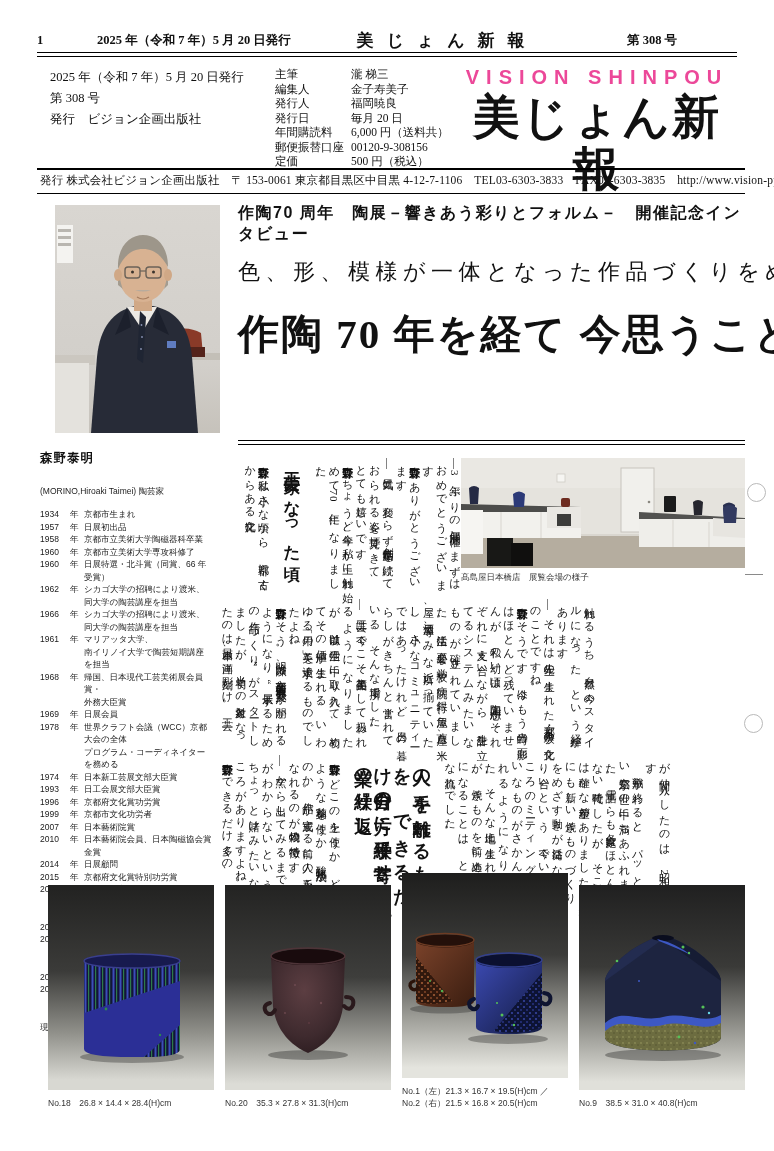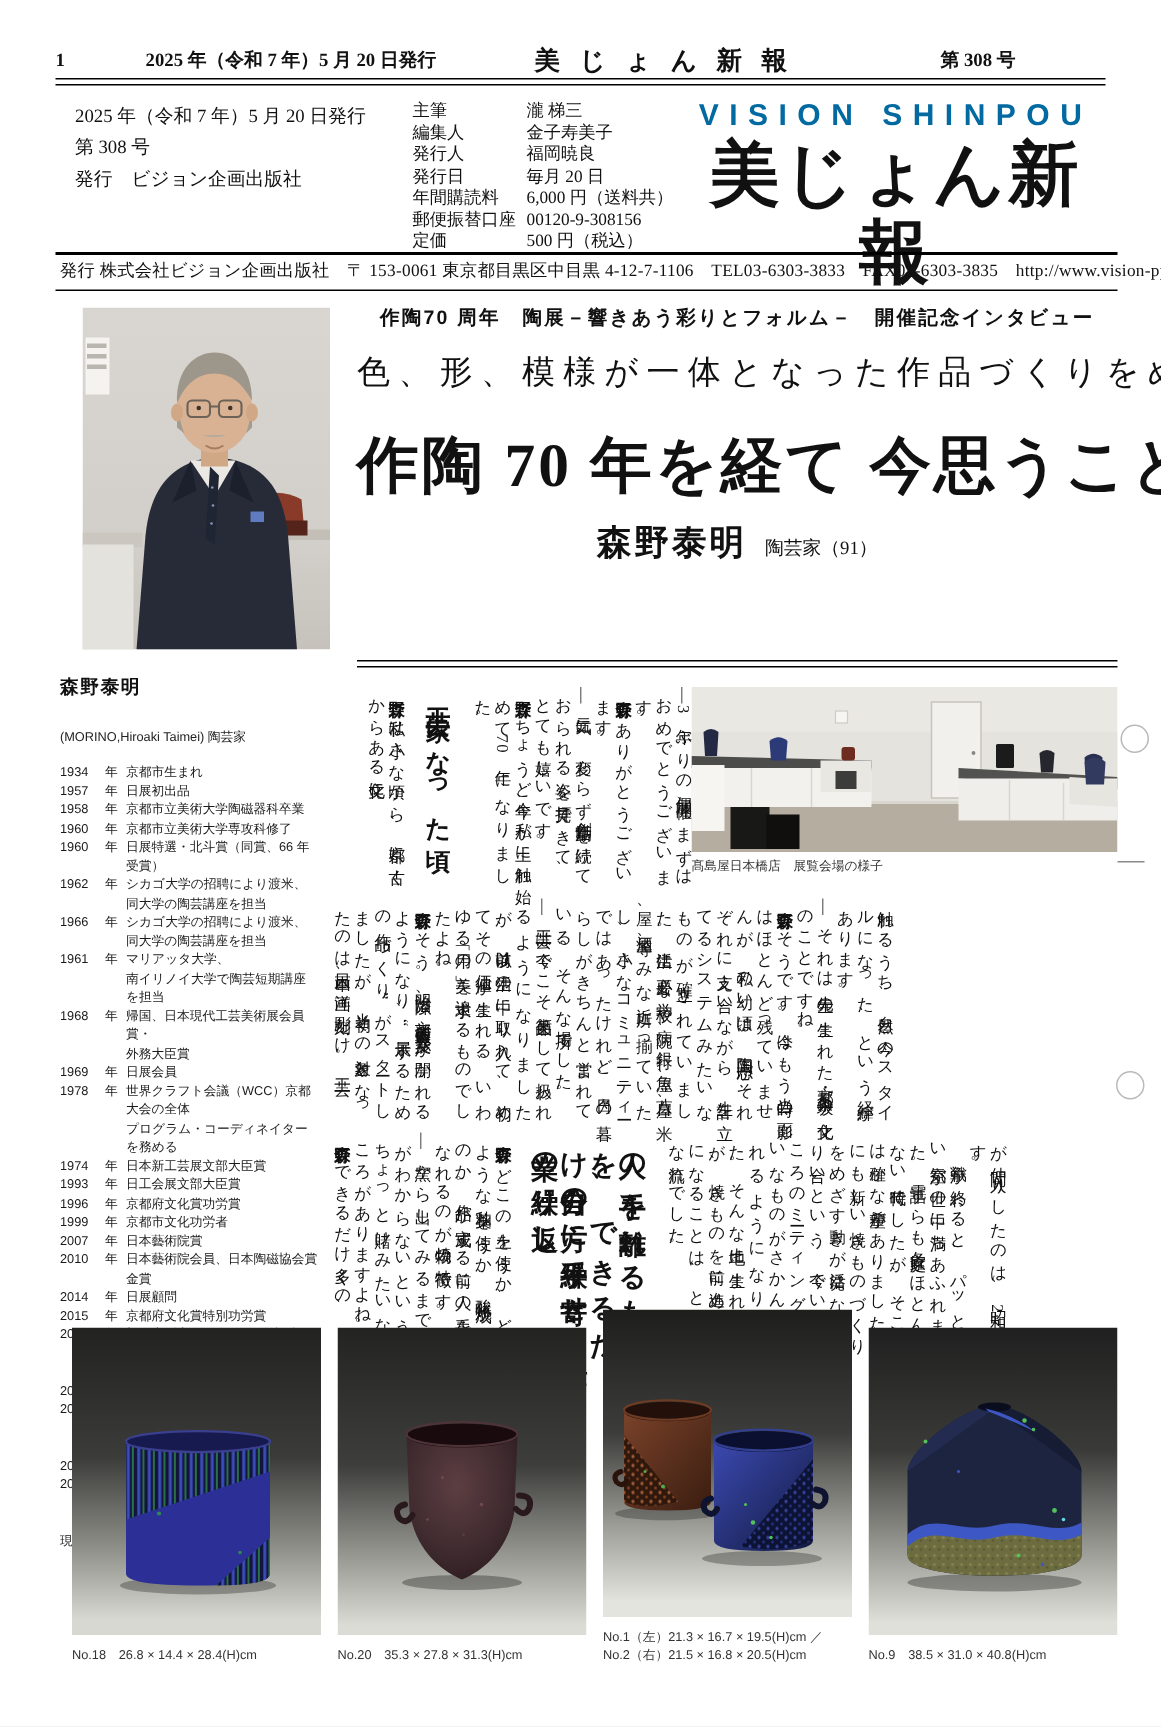--- a/index.html
+++ b/index.html
@@ -15,32 +15,32 @@
   .toprule{position:absolute;left:37px;right:37px;top:52px;height:3px;border-top:1.5px solid #000;border-bottom:1.5px solid #000;}
 
   
   .masthead{position:absolute;left:50px;right:30px;top:64px;height:100px;display:flex;}
   .mh-left{width:225px;font-size:12.5px;line-height:21px;padding-top:3px;}
   .mh-table{width:175px;font-size:11.5px;line-height:14.5px;padding-top:3px;}
   .mh-row{display:flex;}
   .mh-row .lbl{width:76px;}
   .mh-row .val{flex:1;white-space:nowrap;}
   .mh-brand{flex:1;text-align:center;padding-top:2px;}
-  .brand-en{font-family:"Liberation Sans","DejaVu Sans",sans-serif;color:#0369a1;font-size:20px;font-weight:bold;letter-spacing:7px;}
+  .brand-en{font-family:"Liberation Sans","DejaVu Sans",sans-serif;color:#ec4899;font-size:20px;font-weight:bold;letter-spacing:7px;}
   .brand-jp{font-size:47px;font-weight:900;letter-spacing:2px;line-height:52px;margin-top:2px;
             font-family:"Liberation Serif","DejaVu Serif",serif;}
 
   .pubrule-top{position:absolute;left:37px;right:29px;top:168px;border-top:2px solid #000;}
   .pubbar{position:absolute;left:40px;right:29px;top:173px;font-size:11.5px;letter-spacing:0.2px;white-space:nowrap;}
   .pubrule-bot{position:absolute;left:37px;right:29px;top:193px;border-top:1px solid #000;}
 
   
   .portrait{position:absolute;left:55px;top:205px;width:165px;height:228px;}
   .art-head{position:absolute;left:238px;top:203px;width:507px;}
-  .kicker{font-family:"Liberation Sans","DejaVu Sans",sans-serif;font-size:13px;font-weight:bold;letter-spacing:1.5px;text-align:center;}
+  .kicker{font-family:"Liberation Sans","DejaVu Sans",sans-serif;font-size:16px;font-weight:bold;letter-spacing:1.5px;}
   .subtitle{font-size:22px;letter-spacing:5.5px;margin-top:12px;white-space:nowrap;}
   .headline{font-size:41px;font-weight:bold;letter-spacing:2px;margin-top:20px;white-space:nowrap;}
   .lead{font-size:13.5px;line-height:19px;letter-spacing:0.8px;margin-top:12px;text-align:justify;}
   .byline{margin-top:8px;text-align:center;}
   .byline .bname{font-size:23px;font-weight:bold;letter-spacing:2px;}
   .byline .btitle{font-size:12.5px;margin-left:8px;}
   .bylinerule{position:absolute;left:238px;right:29px;top:440px;height:3px;border-top:1px solid #000;border-bottom:1px solid #000;}
 
   
   .bio{position:absolute;left:40px;top:450px;width:172px;font-family:"Liberation Sans","DejaVu Sans",sans-serif;}
@@ -179,24 +179,20 @@
     <circle cx="77.5" cy="67" r="1.5" fill="#3a332c"></circle>
       <circle cx="98.5" cy="67" r="1.5" fill="#3a332c"></circle>
     <path d="M80,85 q8,3 16,0" fill="#b8ab9d"></path>
     <path d="M82,92 q6,4 12,0" stroke="#a67c5e" stroke-width="1.2" fill="none"></path>
   </svg>
 
   <div class="art-head">
     <div class="kicker">作陶70 周年　陶展－響きあう彩りとフォルム－　開催記念インタビュー</div>
     <div class="subtitle">色、形、模様が一体となった作品づくりをめざして</div>
     <div class="headline">作陶 70 年を経て 今思うこと</div>
-    <div class="byline">
-      <span class="bname">森野泰明</span>
-      <span class="btitle">陶芸家（91）</span>
-    </div>
   </div>
   <div class="bylinerule"></div>
 
   <div class="bio">
     <div class="bio-name">森野泰明</div>
     <div class="bio-roman">(MORINO,Hiroaki Taimei) 陶芸家</div>
     <div class="bio-row">
         <span class="bio-year">1934</span>
         <span class="bio-nen">年</span>
         <span class="bio-txt">京都市生まれ</span>

